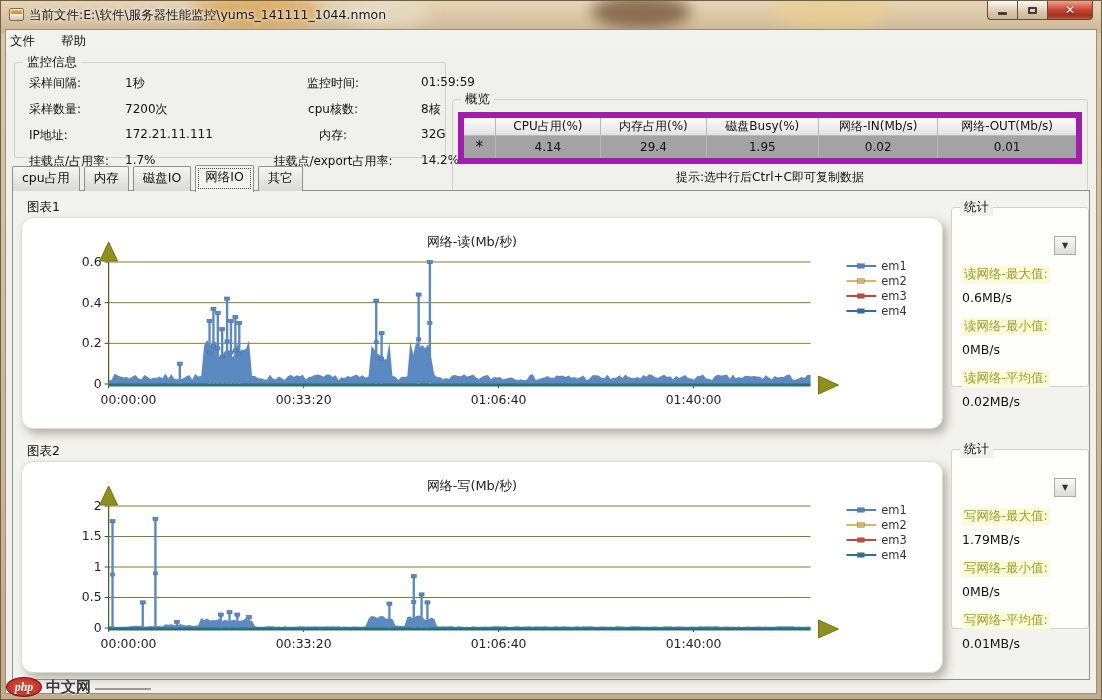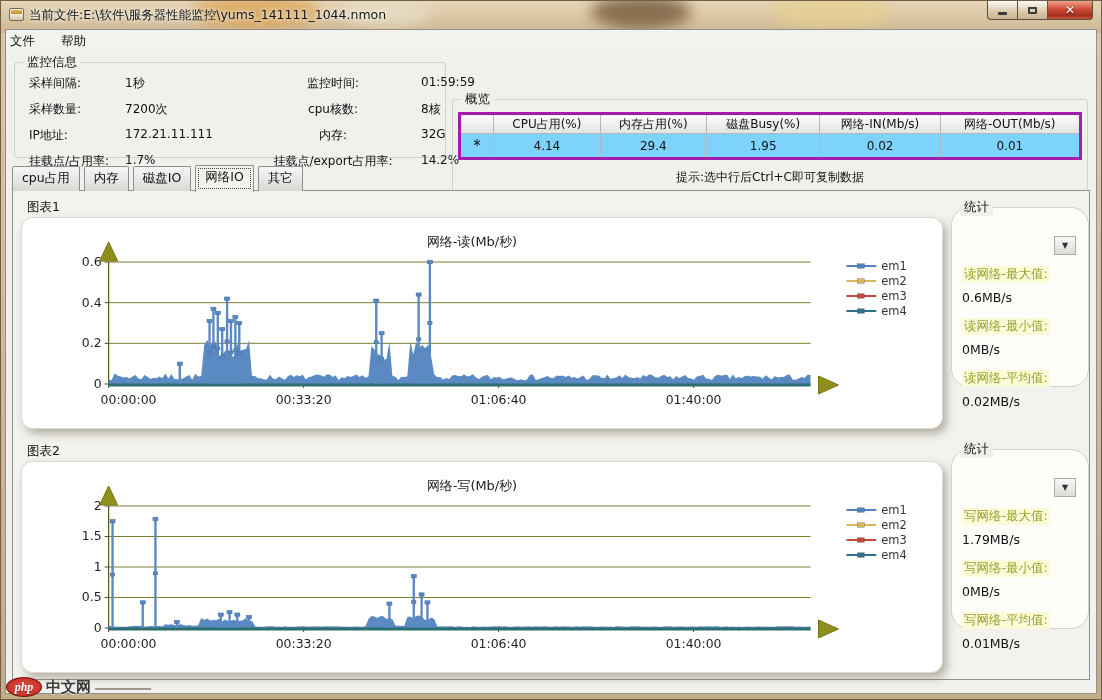--- a/index.html
+++ b/index.html
@@ -41,41 +41,41 @@
   .groupbox{position:absolute;border:1px solid #d2d2c8;border-radius:3px;}
   .gb-label{position:absolute;top:-9px;left:8px;background:#f0f0ec;padding:0 4px;white-space:nowrap;}
   .info-box{top:32px;left:8px;width:432px;height:96px;}
   .info-grid{position:absolute;top:12px;left:14px;right:4px;bottom:6px;display:grid;
     grid-template-columns:96px 128px 168px 1fr;row-gap:9px;align-content:start;font-size:12px;}
   .info-grid .lab1{text-align:left;white-space:nowrap;}
   .info-grid .lab2{text-align:center;white-space:nowrap;padding-right:8px;}
   .info-grid .val{text-align:left;white-space:nowrap;}
   .overview-box{top:32px;left:446px;right:8px;height:96px;margin-top:37px;}
   .ov-table{position:absolute;top:12px;left:5px;right:5px;border-collapse:collapse;width:calc(100% - 10px);
-    background:#7dd3fc;border:3px solid #a21caf;font-size:12px;}
+    background:#a3a3a3;border:6px solid #a21caf;font-size:12px;}
   .ov-table th{border:1px solid #b8b8b8;height:20px;font-weight:normal;
     background:linear-gradient(#fcfcfc,#e2e2e2);padding:0 2px;white-space:nowrap;}
   .ov-table td{border:1px solid #b8b8b8;height:25px;text-align:center;}
   .ov-table .marker{width:34px;font-size:15px;}
   .hint{position:absolute;bottom:8px;left:0;right:0;text-align:center;font-size:12px;}
   
   .tabstrip{position:absolute;top:138px;left:6px;height:23px;display:flex;align-items:flex-end;z-index:3;}
   .tab{padding:3px 9px 4px;margin-right:4px;border:1px solid #8f8f8f;border-bottom:none;
     border-radius:2px 2px 0 0;background:linear-gradient(#f6f6f6,#d9d9d5);white-space:nowrap;cursor:default;}
   .tab.active{background:#f2f2ee;padding-bottom:6px;margin-bottom:-1px;outline:1px dotted #444;outline-offset:-4px;}
   .tabpanel{position:absolute;top:160px;left:6px;right:6px;height:490px;border:1px solid #8f8f8f;
     background:#f2f2ee;z-index:2;}
   .section-label{position:absolute;left:14px;white-space:nowrap;}
   .sl1{top:8px;} .sl2{top:252px;}
   .chartpanel{position:absolute;left:8px;width:922px;height:212px;background:#fff;
     border:1px solid #dddcd2;border-radius:12px;box-shadow:4px 5px 8px rgba(110,100,80,.45);}
   .cp1{top:26px;} .cp2{top:270px;}
   .chart-canvas{position:absolute;top:2px;left:2px;right:2px;bottom:2px;}
   svg text{font-family:"DejaVu Sans","Liberation Sans",sans-serif;}
-  .statsbox{left:938px;width:138px;height:180px;background:#fdfdfa;border-radius:18px;}
+  .statsbox{left:938px;width:138px;height:180px;background:#fdfdfa;}
   .st1{top:16px;} .st2{top:258px;}
   .combo{position:absolute;top:28px;right:12px;width:22px;height:19px;border:1px solid #acaca4;
     background:linear-gradient(#f8f8f8,#dcdcd8);display:flex;align-items:center;justify-content:center;
     font-size:8px;color:#333;cursor:default;}
   .stats-items{position:absolute;top:58px;left:10px;right:4px;}
   .stat-label{display:inline-block;color:#97a02e;background:#fbfbd8;padding:0 2px;white-space:nowrap;}
   .stat-value{display:block;color:#111;margin:7px 0 13px;white-space:nowrap;}
   
   .site-logo{position:absolute;left:5px;bottom:2px;display:flex;align-items:center;gap:4px;z-index:9;}
   .logo-badge{display:inline-flex;align-items:center;justify-content:center;width:36px;height:20px;

